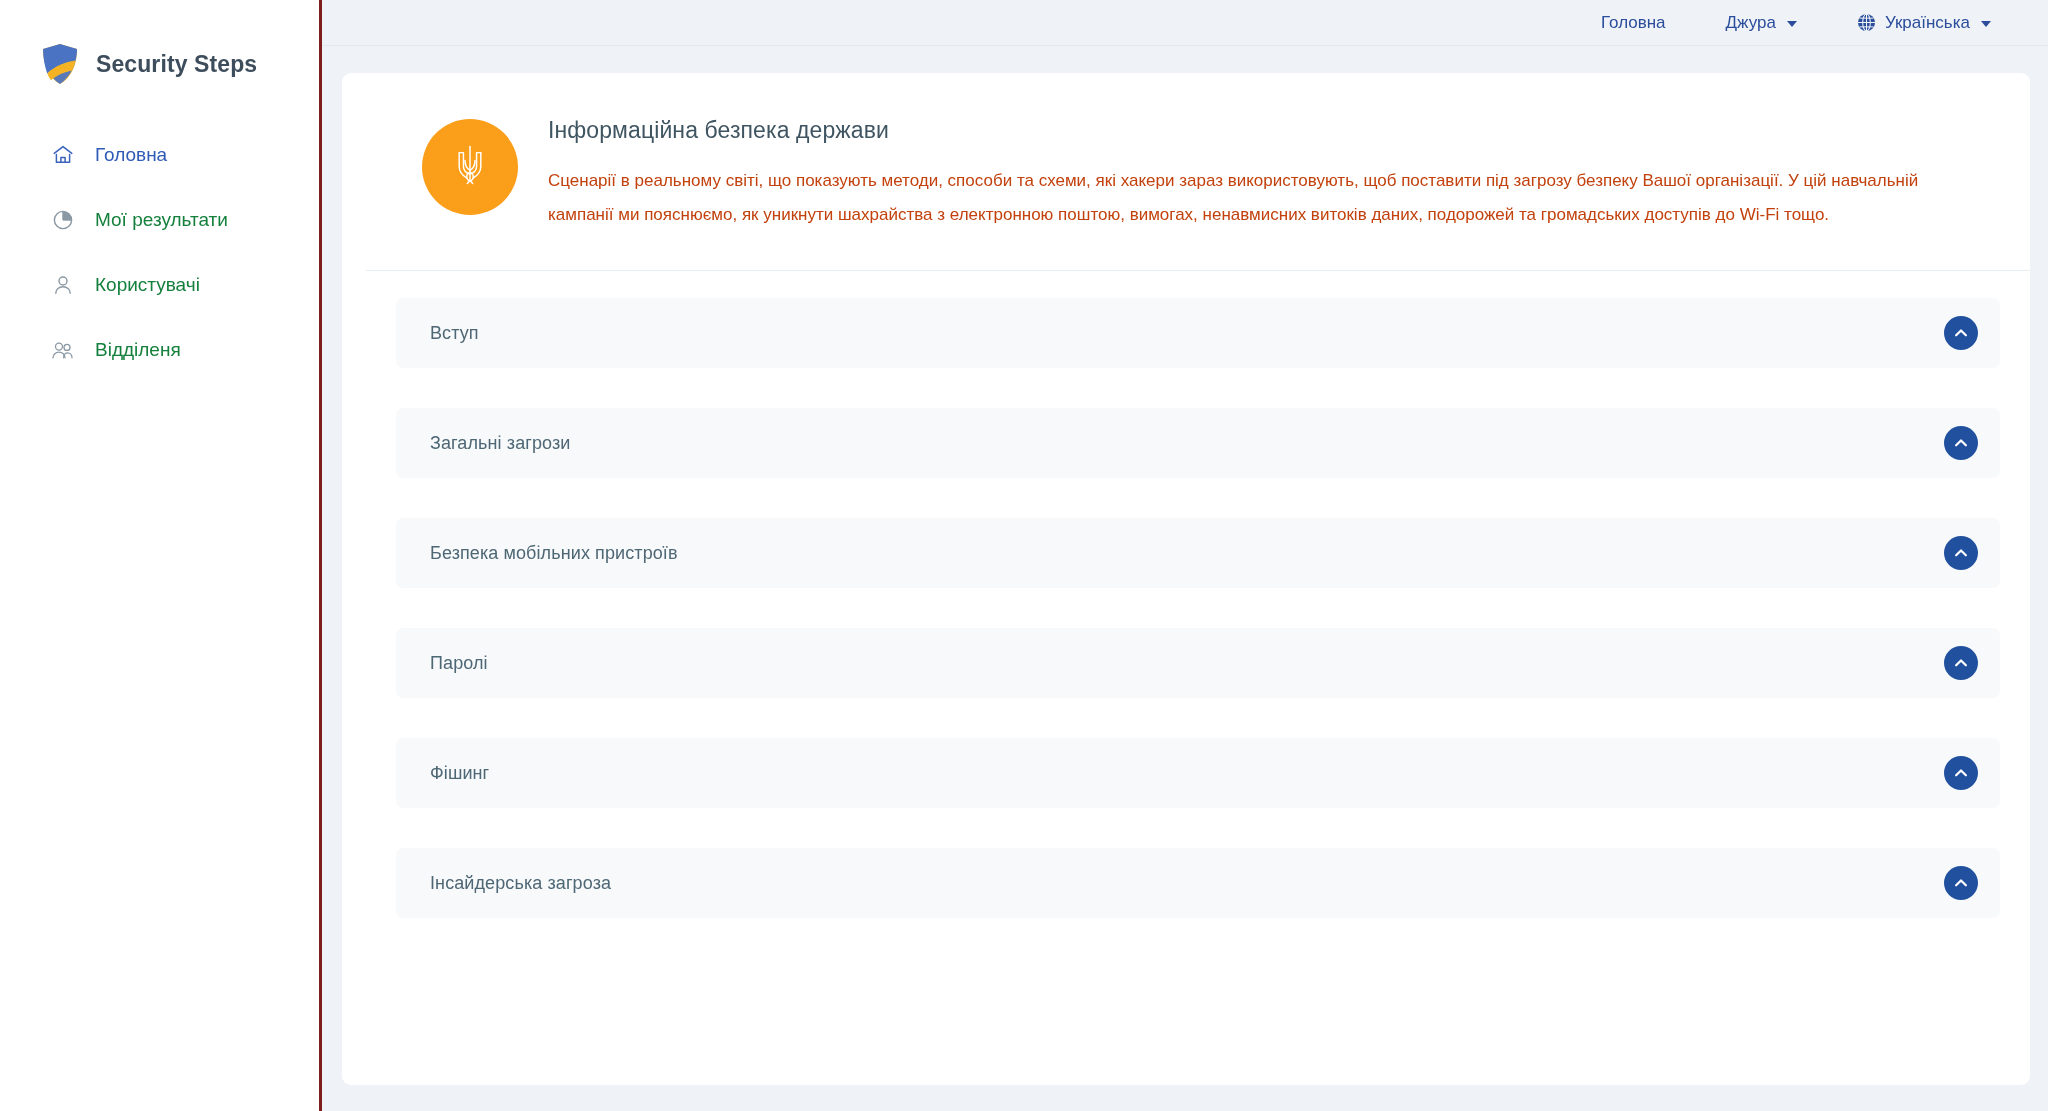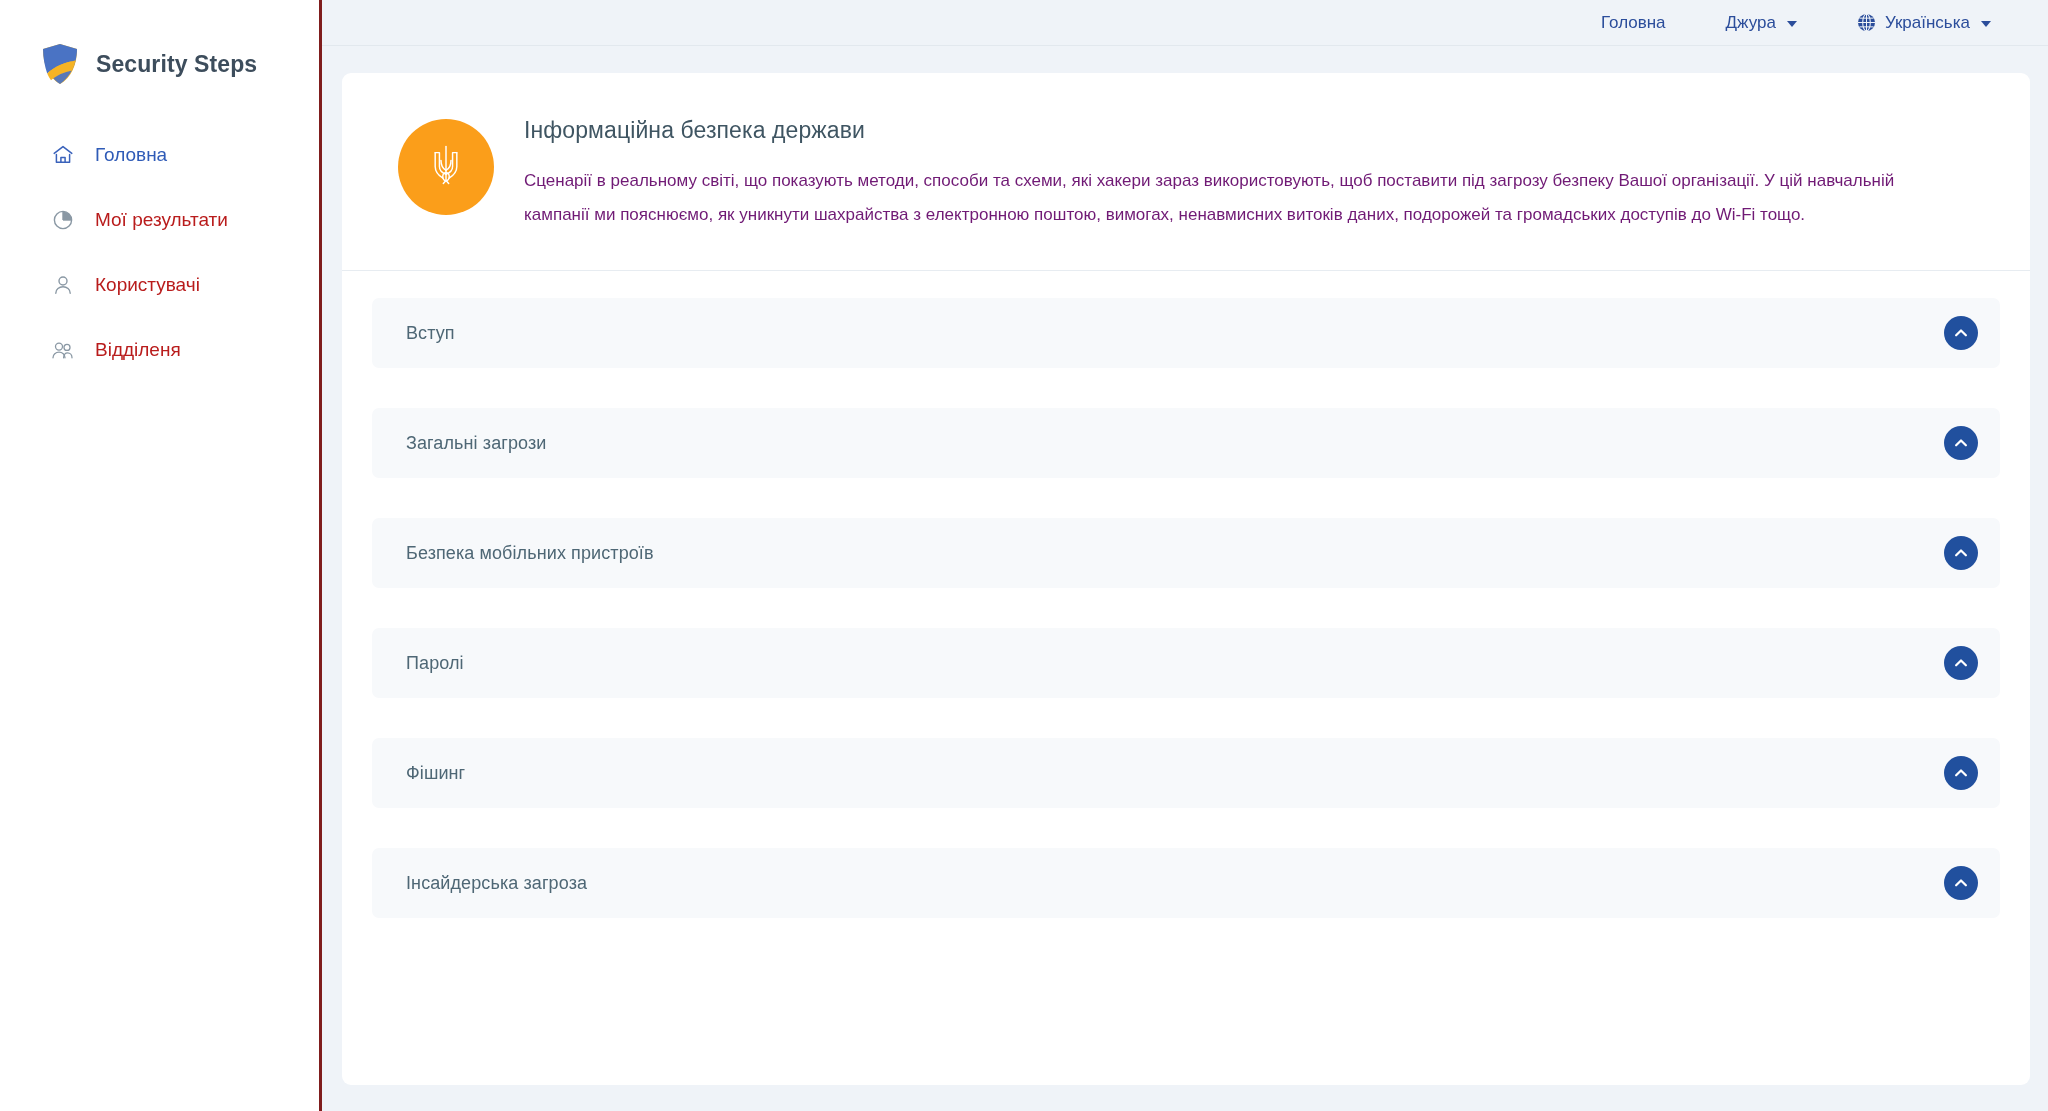--- a/index.html
+++ b/index.html
@@ -51,21 +51,21 @@
     padding-left: 50px;
     cursor: pointer;
   }
   .nav-icon {
     width: 26px; height: 26px;
     display: flex; align-items: center; justify-content: center;
     flex: none;
   }
   .nav-label {
     font-size: 19px;
-    color: #b91c1c;
+    color: #15803d;
     white-space: nowrap;
   }
   .nav-item.active .nav-label { color: #2f5bb7; }
 
   
   .content-col {
     flex: 1;
     height: 1111px;
     display: flex;
     flex-direction: column;
@@ -109,20 +109,21 @@
     flex: 1;
     padding: 27px 18px 0 20px;
     overflow: hidden;
   }
   .card {
     background: #ffffff;
     border-radius: 9px;
     width: 1688px;
     min-height: 1012px;
     overflow: hidden;
+    padding-left: 24px;
   }
 
   .course-head {
     display: flex;
     gap: 30px;
     padding: 40px 34px 38px 34px;
     border-bottom: 1px solid #e7ecf1;
   }
   .course-badge {
     width: 96px; height: 96px;
@@ -139,21 +140,21 @@
   .course-title {
     font-size: 23px;
     color: #3f5562;
     font-weight: normal;
     margin-bottom: 20px;
     letter-spacing: .1px;
   }
   .course-desc {
     font-size: 17px;
     line-height: 34px;
-    color: #701a75;
+    color: #c2410c;
   }
 
   
   .accordion { padding: 27px 30px 36px 30px; }
   .acc-row {
     background: #f7f9fb;
     border-radius: 7px;
     height: 70px;
     margin-bottom: 40px;
     display: flex;

